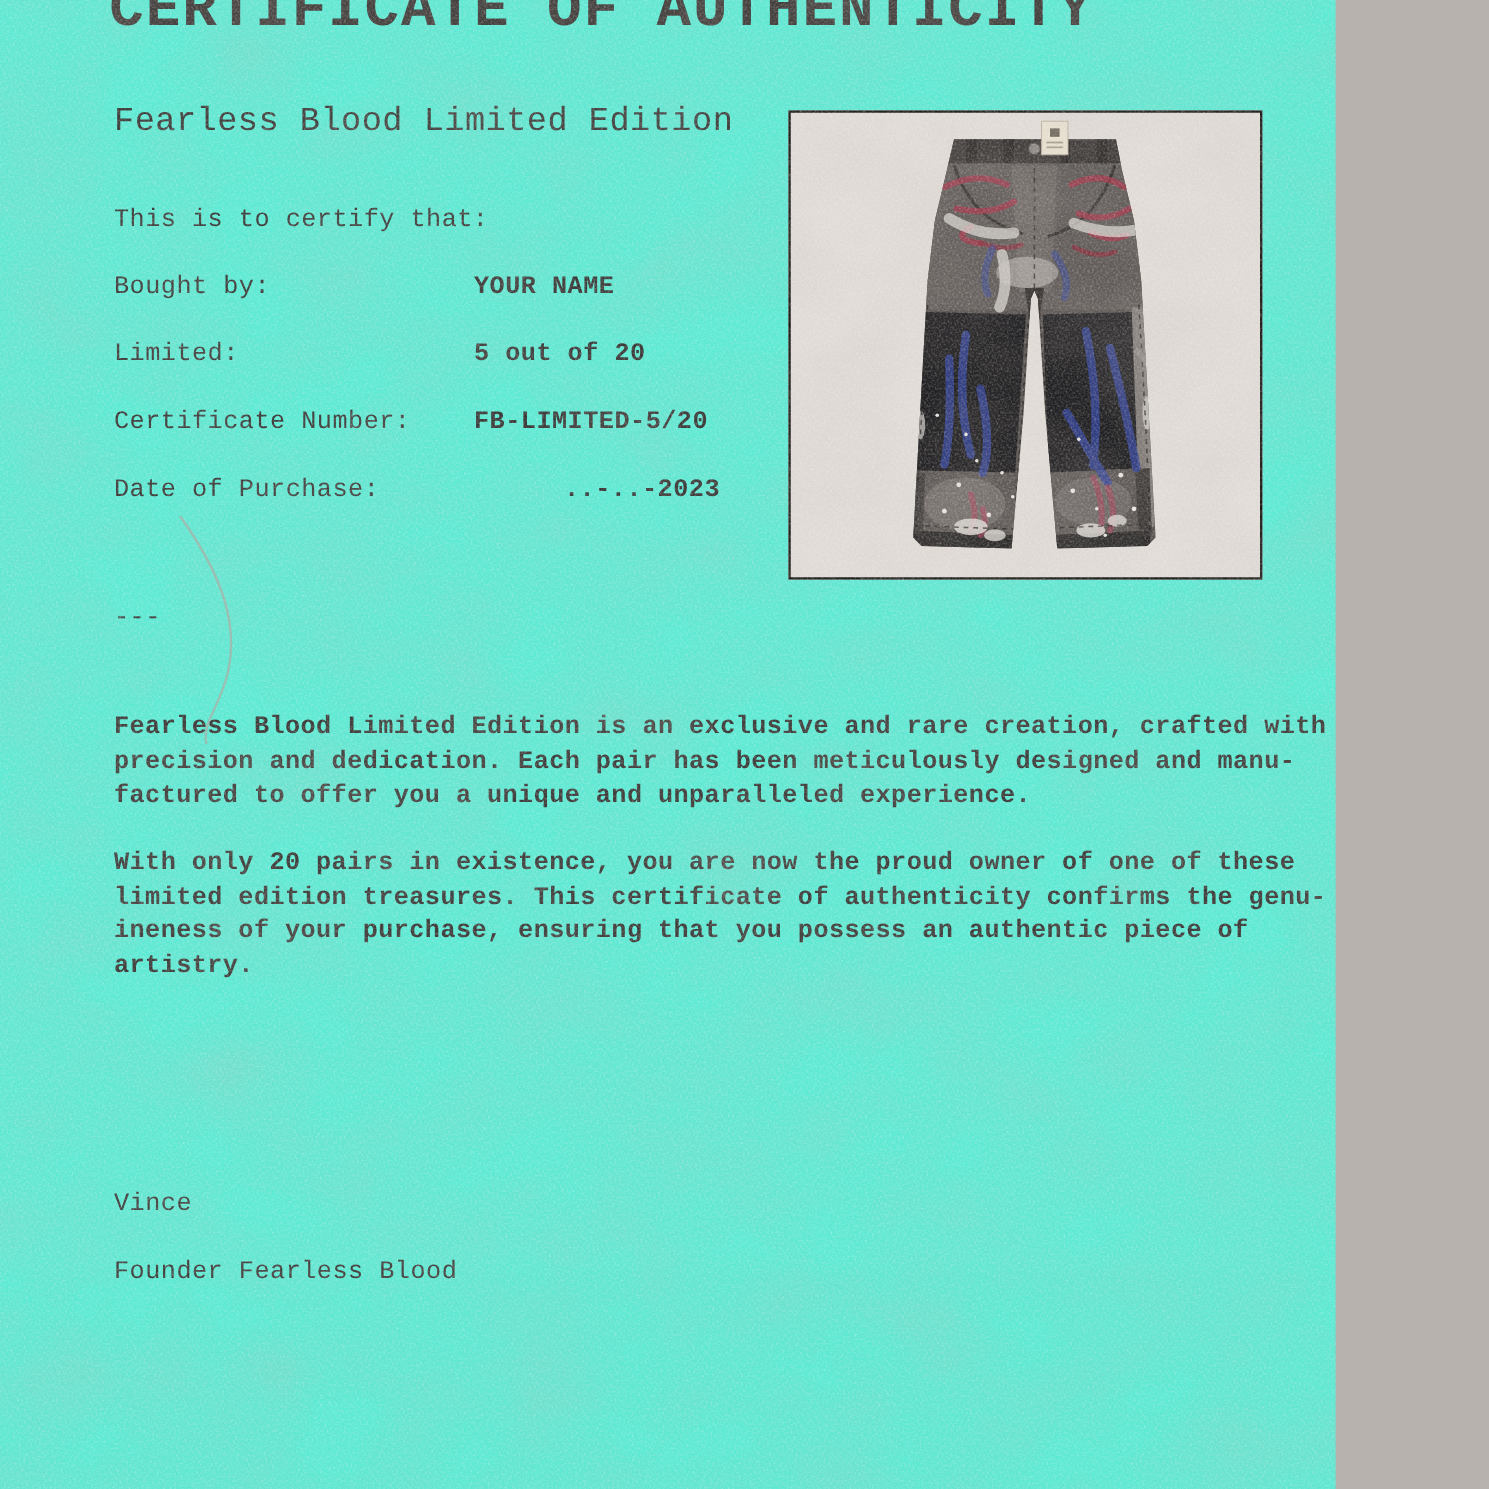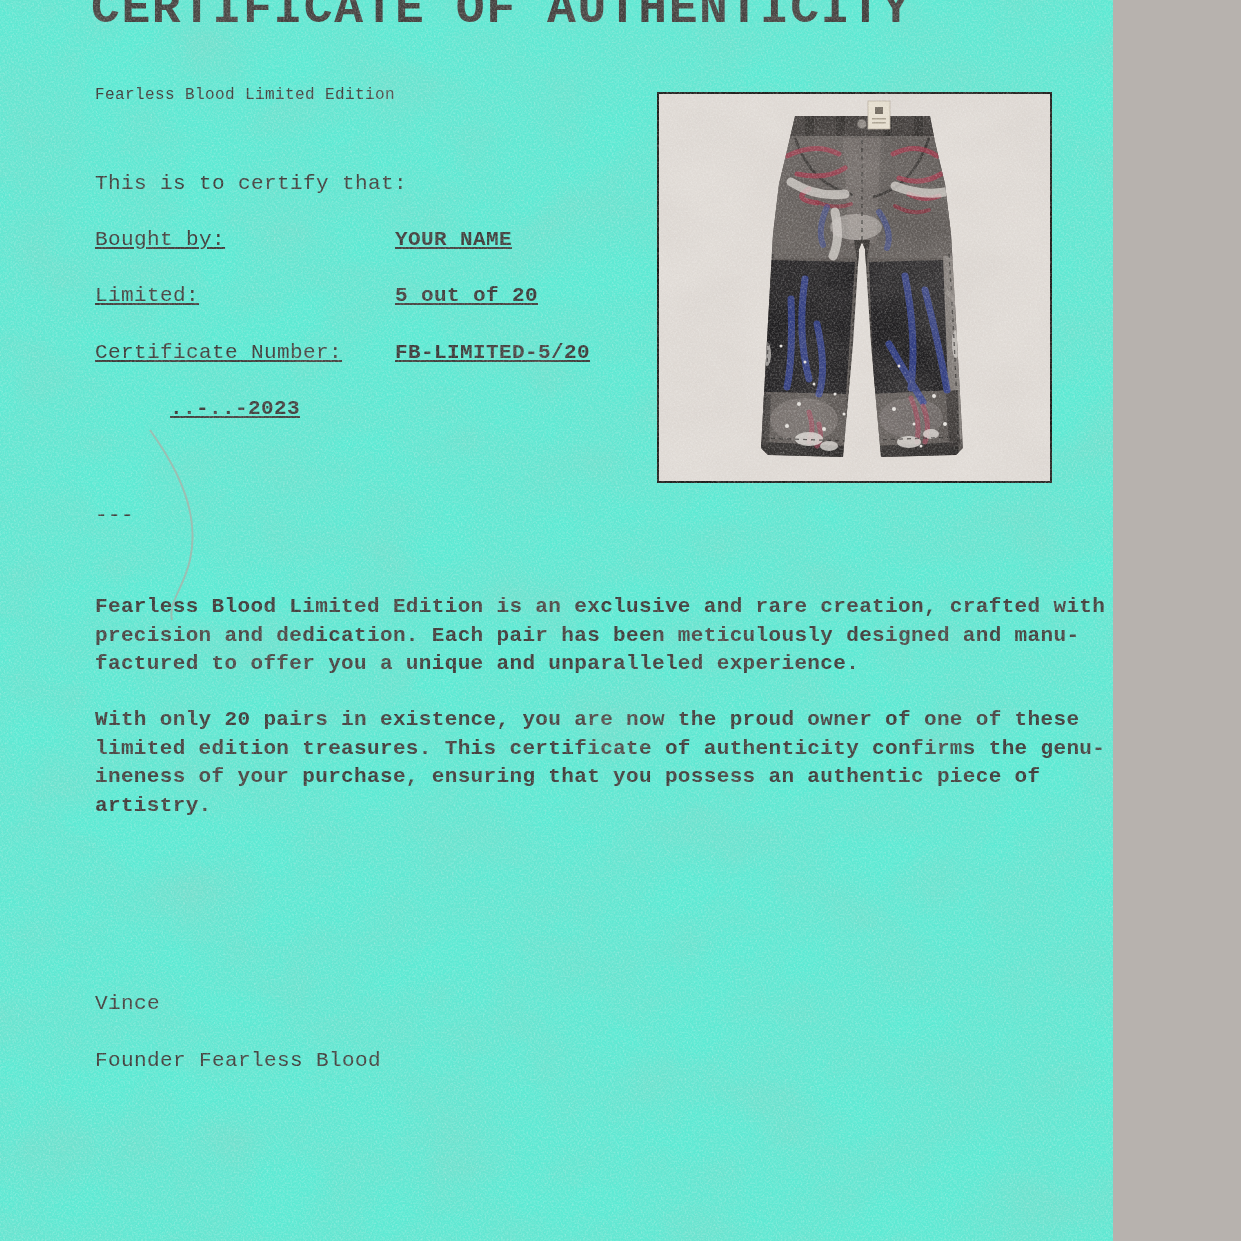--- a/index.html
+++ b/index.html
@@ -9,24 +9,24 @@
     font-family:"Liberation Mono","DejaVu Sans Mono",monospace;
   }
   .accent-stripe{position:absolute;left:1148px;top:0;width:93px;height:1241px;background:#d97a26;z-index:1;}
   .content{position:absolute;inset:0;z-index:2;}
   .texture{position:absolute;left:0;top:0;z-index:4;pointer-events:none;}
   .doc-title{
     position:absolute;left:91px;top:-15px;
     font-size:48px;line-height:48px;font-weight:700;letter-spacing:1.6px;
     color:#403d3b;white-space:nowrap;
   }
-  .subtitle{position:absolute;left:95px;top:86px;font-size:16px;letter-spacing:.4px;white-space:nowrap;}
+  .subtitle{position:absolute;left:95px;top:86px;font-size:28px;letter-spacing:.4px;white-space:nowrap;}
   .intro{position:absolute;left:95px;top:172px;font-size:21px;letter-spacing:.4px;white-space:nowrap;text-align:right;}
   .fields{position:absolute;left:95px;top:228px;width:640px;}
-  .field-row{display:flex;align-items:flex-start;height:56.4px;font-size:21px;letter-spacing:.4px;white-space:nowrap;text-decoration:underline;}
+  .field-row{display:flex;align-items:flex-start;height:56.4px;font-size:21px;letter-spacing:.4px;white-space:nowrap;}
   .field-label{flex:0 0 300px;width:300px;}
   .field-value{font-weight:700;color:#393736;}
   .field-row.date-row .field-value{margin-left:75px;}
   .divider-dashes{position:absolute;left:95px;top:504px;font-size:21px;letter-spacing:.4px;}
   .paragraph{position:absolute;left:95px;width:1020px;font-size:21px;line-height:28.6px;letter-spacing:.35px;font-weight:bold;}
   .paragraph div{white-space:nowrap;}
   .p1{top:593px;} .p2{top:706px;} .p3{top:848px;}
   .sig-name{position:absolute;left:95px;top:992px;font-size:21px;letter-spacing:.4px;}
   .sig-role{position:absolute;left:95px;top:1049px;font-size:21px;letter-spacing:.4px;}
   .photo-frame{
@@ -57,20 +57,21 @@
       </div>
       <div class="field-row">
         <span class="field-label">Limited:</span>
         <span class="field-value">5 out of 20</span>
       </div>
       <div class="field-row">
         <span class="field-label">Certificate Number:</span>
         <span class="field-value">FB-LIMITED-5/20</span>
       </div>
       <div class="field-row date-row">
+        <span class="field-label">Date of Purchase:</span>
         <span class="field-value">..-..-2023</span>
       </div>
     </div>
 
     <div class="divider-dashes">---</div>
 
     <div class="paragraph p1">
       <div>Fearless Blood Limited Edition is an exclusive and rare creation, crafted with</div>
       <div>precision and dedication. Each pair has been meticulously designed and manu-</div>
       <div>factured to offer you a unique and unparalleled experience.</div>

